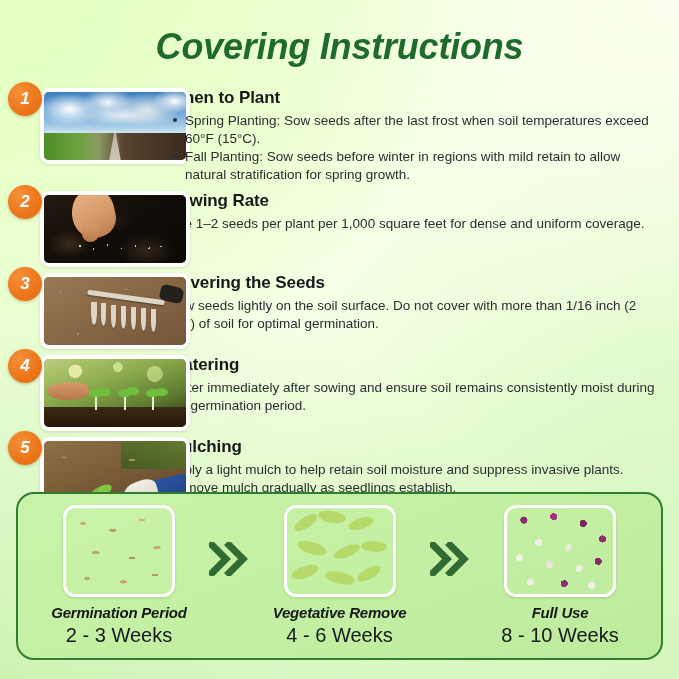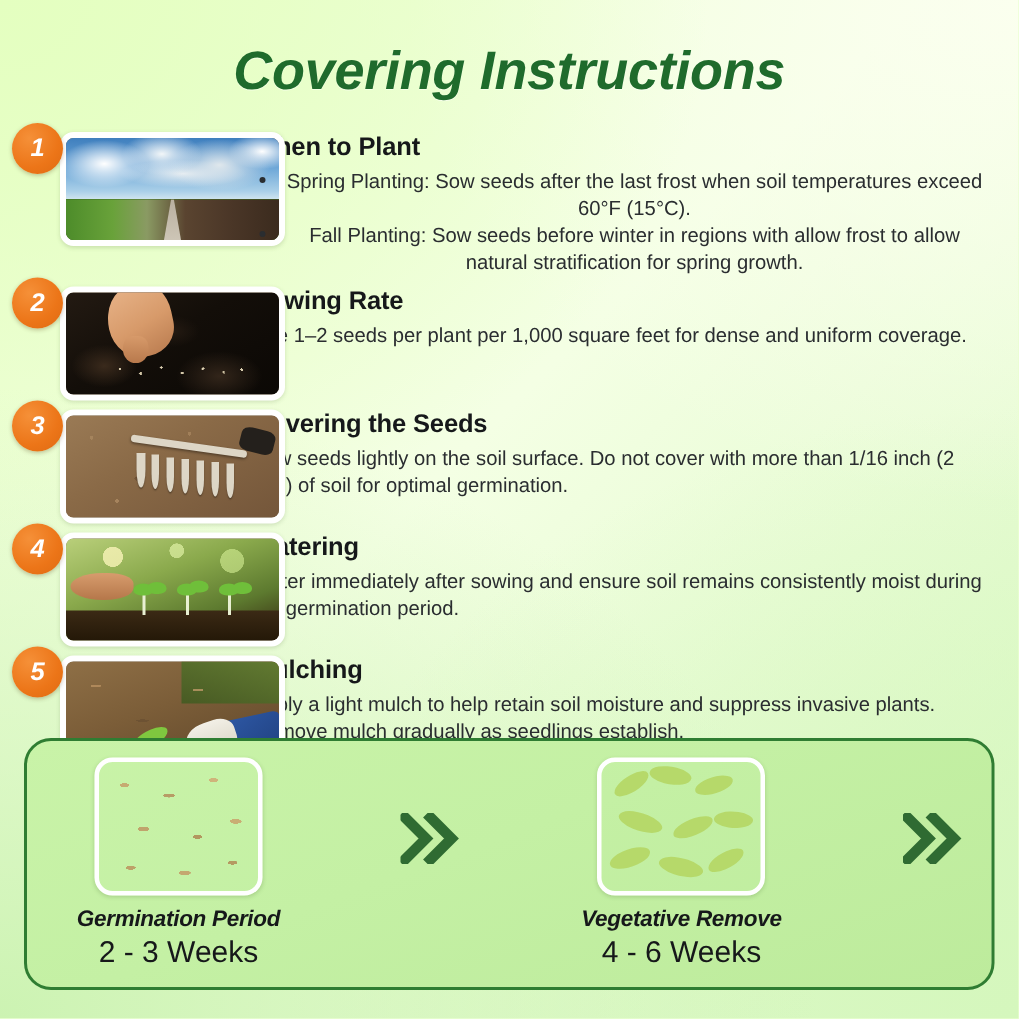--- a/index.html
+++ b/index.html
@@ -47,21 +47,21 @@
     box-shadow:0 1px 3px rgba(80,50,10,0.3);z-index:4;
   }
 
   .step-text{flex:1 1 auto;padding-right:18px;}
   .step-head{
     font-size:17px;font-weight:bold;color:#16181a;
     line-height:1.15;margin:0 0 4px 0;letter-spacing:-0.1px;
   }
   .step-body{font-size:13.5px;color:#2a2d30;line-height:1.33;}
   .step-body ul{margin:0;padding:0 0 0 17px;list-style:none;}
-  .step-body li{position:relative;margin:0 0 1px 0;text-align:center;}
+  .step-body li{position:relative;margin:0 0 1px 0;}
   .step-body li:before{
     content:"";position:absolute;left:-12px;top:6px;width:4px;height:4px;
     border-radius:50%;background:#2a2d30;
   }
 
   
   .timeline{
     position:absolute;left:16px;top:492px;width:647px;height:168px;
     box-sizing:border-box;
     border:2px solid #2f7d32;border-radius:18px;
@@ -223,21 +223,21 @@
               <div class="ground"></div>
               <div class="road"></div>
             </div>
         </div>
       </div>
       <div class="step-text">
         <div class="step-head">When to Plant</div>
         <div class="step-body">
           <ul>
             <li>Spring Planting: Sow seeds after the last frost when soil temperatures exceed 60°F (15°C).</li>
-            <li>Fall Planting: Sow seeds before winter in regions with allow frost to allow natural stratification for spring growth.</li>
+            <li>Fall Planting: Sow seeds before winter in regions with mild retain to allow natural stratification for spring growth.</li>
           </ul>
         </div>
       </div>
     </div>
 
     <div class="step" style="margin-bottom:6px;">
       <div class="thumb-wrap">
         <div class="badge">2</div>
         <div class="thumb">
           <div class="scene sc-sow">
@@ -365,15 +365,24 @@
       <div class="stage-dur">4 - 6 Weeks</div>
     </div>
 
     <div class="chev">
       <svg width="40" height="34" viewBox="0 0 40 34" aria-hidden="true">
         <path d="M3 3 L17 17 L3 31" fill="none" stroke="#2f6b32" stroke-width="7" stroke-linecap="square"></path>
         <path d="M20 3 L34 17 L20 31" fill="none" stroke="#2f6b32" stroke-width="7" stroke-linecap="square"></path>
       </svg>
     </div>
 
+    <div class="stage">
+      <div class="stage-img">
+        <div class="scene sc-bloom">
+            <div class="flowers"></div>
+          </div>
+      </div>
+      <div class="stage-name">Full Use</div>
+      <div class="stage-dur">8 - 10 Weeks</div>
+    </div>
 
   </div>
 </div>
 
 </body></html>

